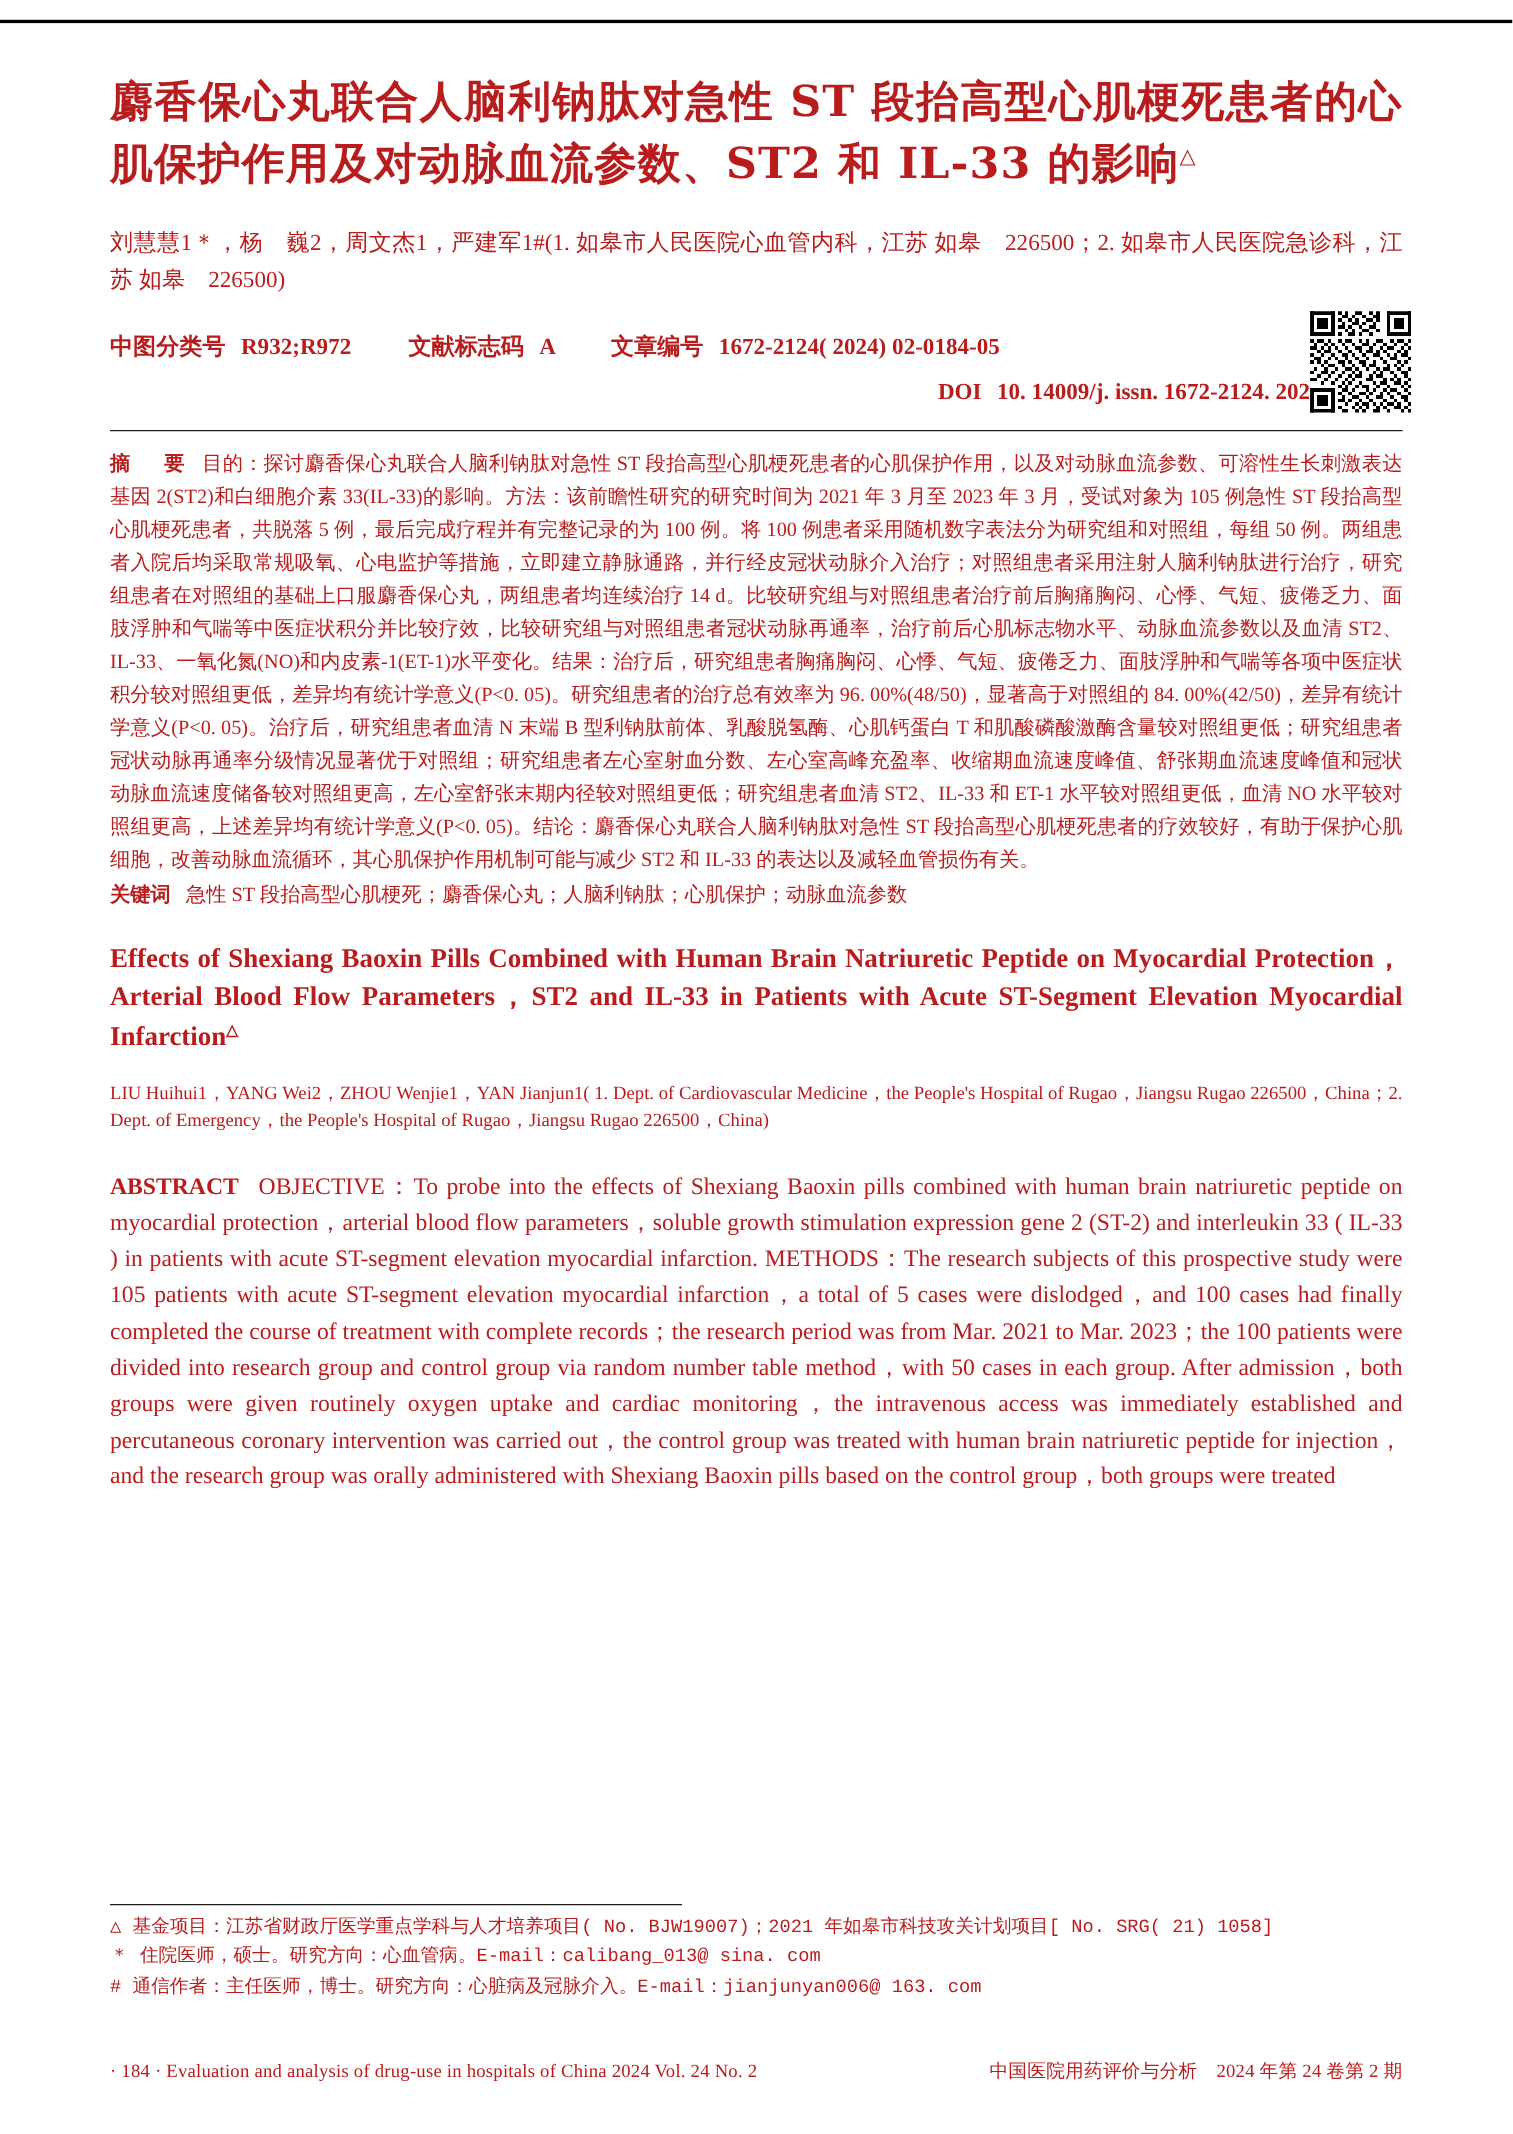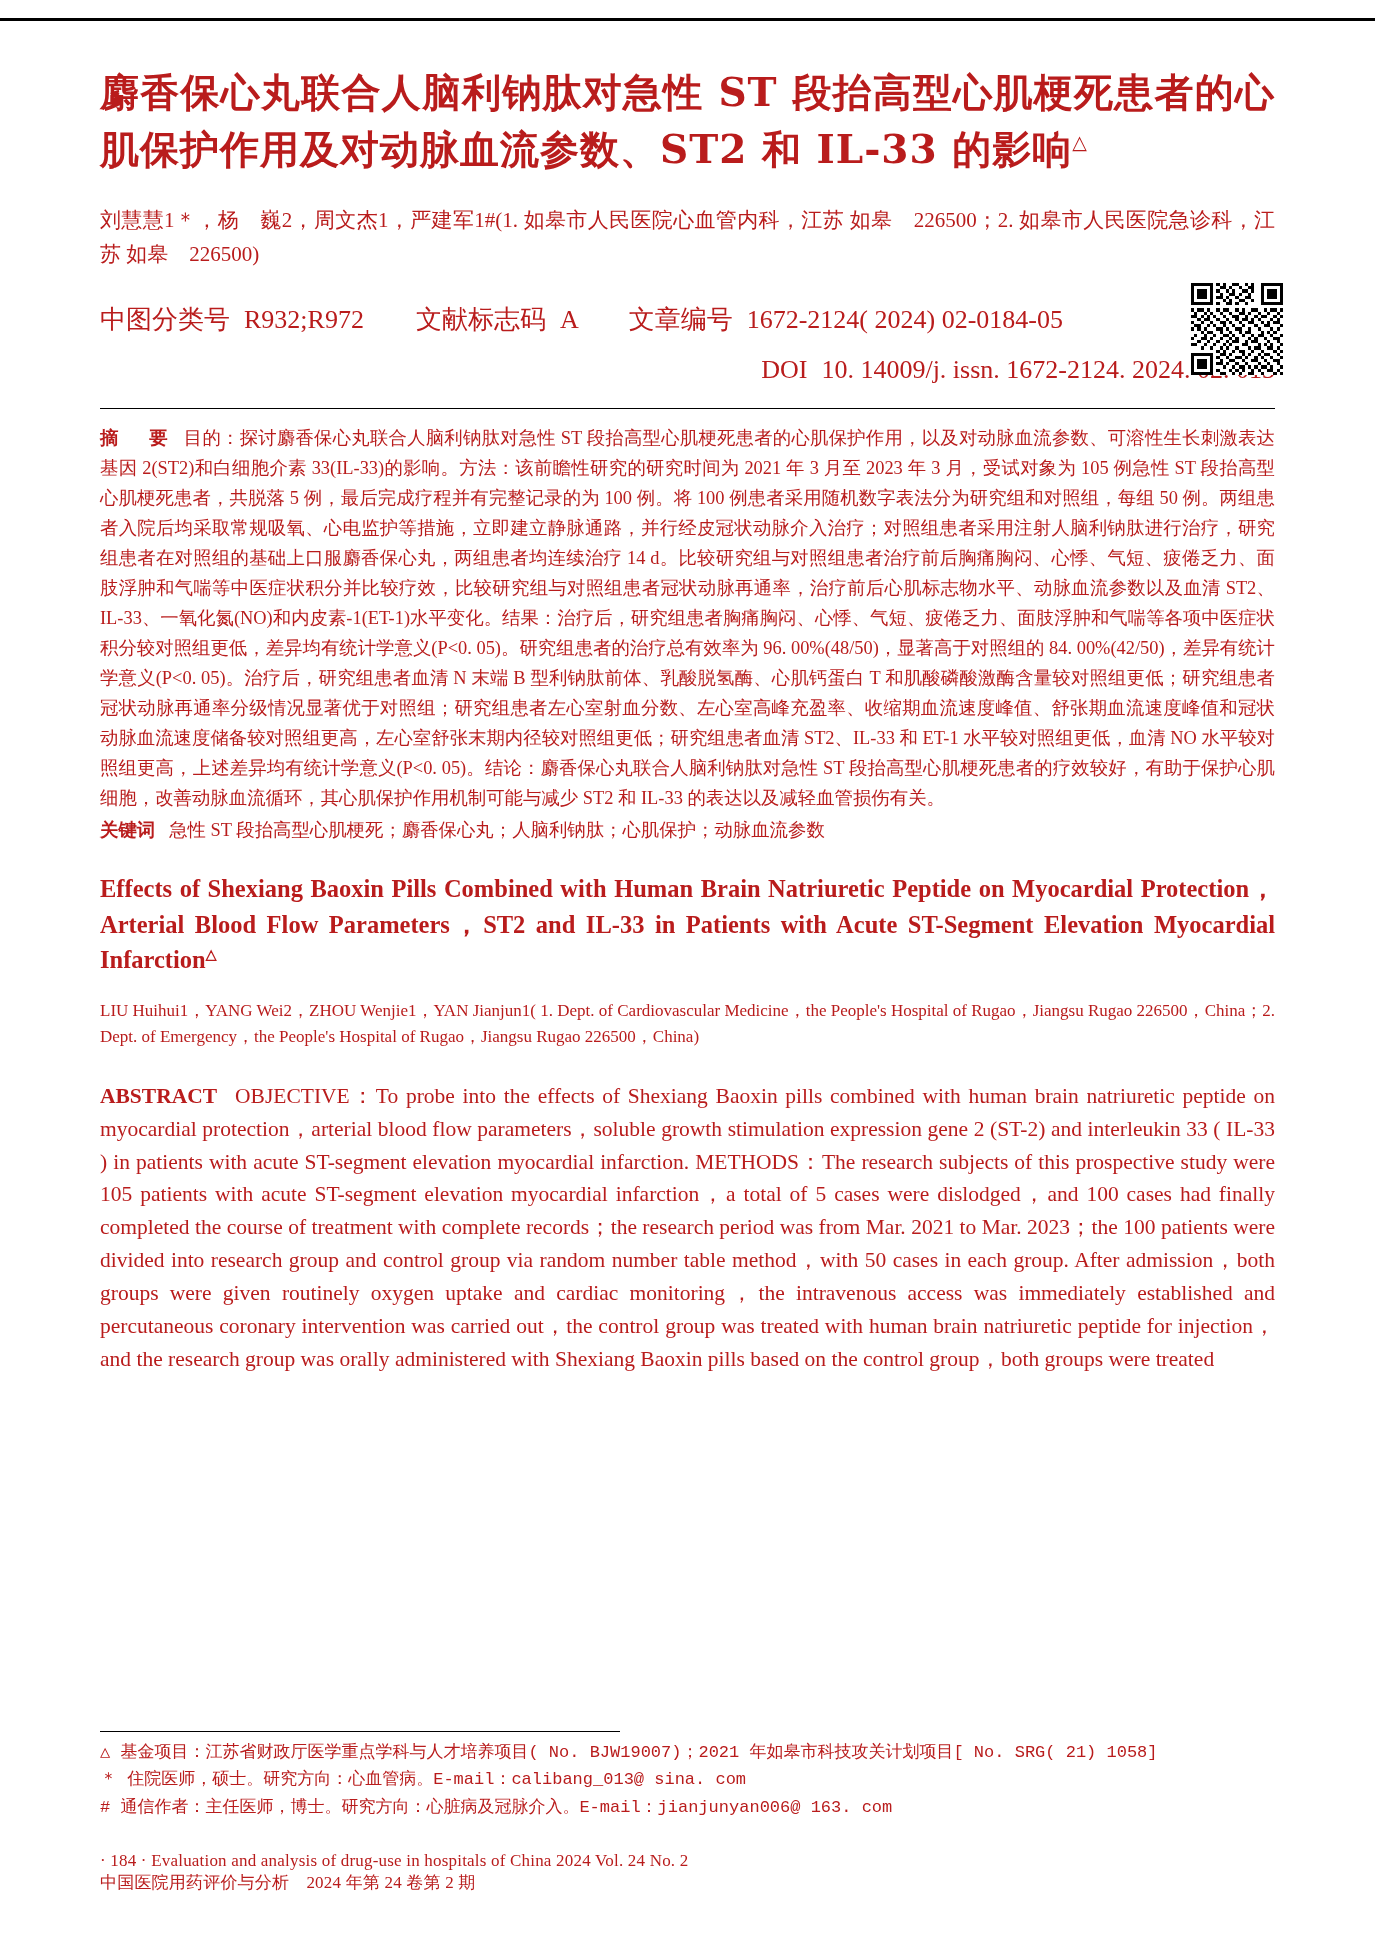--- a/index.html
+++ b/index.html
@@ -40,23 +40,24 @@
     vertical-align: super;
   }
   .authors-cn {
     margin-top: 22px;
     font-size: 21px;
     line-height: 1.62;
     text-align: justify;
   }
   .meta-row {
     margin-top: 26px;
-    font-size: 26px;
+    font-size: 21px;
     line-height: 1.75;
     position: relative;
+    font-weight: bold;
   }
   .meta-line1 span {
     display: inline-block;
   }
   .m-lbl { margin-right: 14px; }
   .m-gap1 { width: 52px; display: inline-block; }
   .m-gap2 { width: 50px; display: inline-block; }
   .meta-line2 { margin-top: 4px; text-align: right; }
   .qr {
     position: absolute;
@@ -137,21 +138,20 @@
   }
   .footer {
     position: absolute;
     left: 100px;
     right: 100px;
     bottom: 46px;
     font-size: 17px;
     display: flex;
     justify-content: space-between;
     align-items: baseline;
-    flex-direction: column;
   }
   .footer-left { letter-spacing: 0.2px; }
   .footer-right { letter-spacing: 0.2px; }
 </style>
 </head>
 <body>
 
 <div class="page">
 
   <div class="top-rule"></div>

